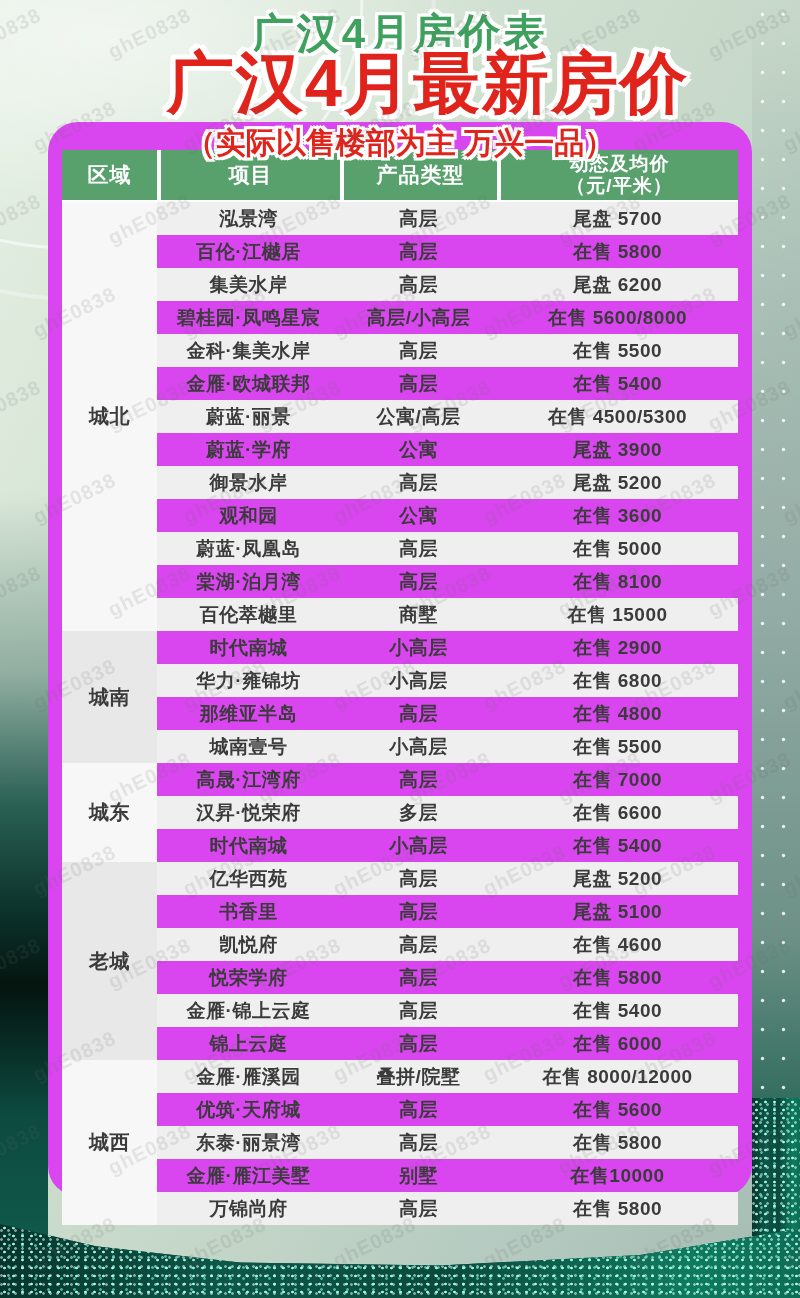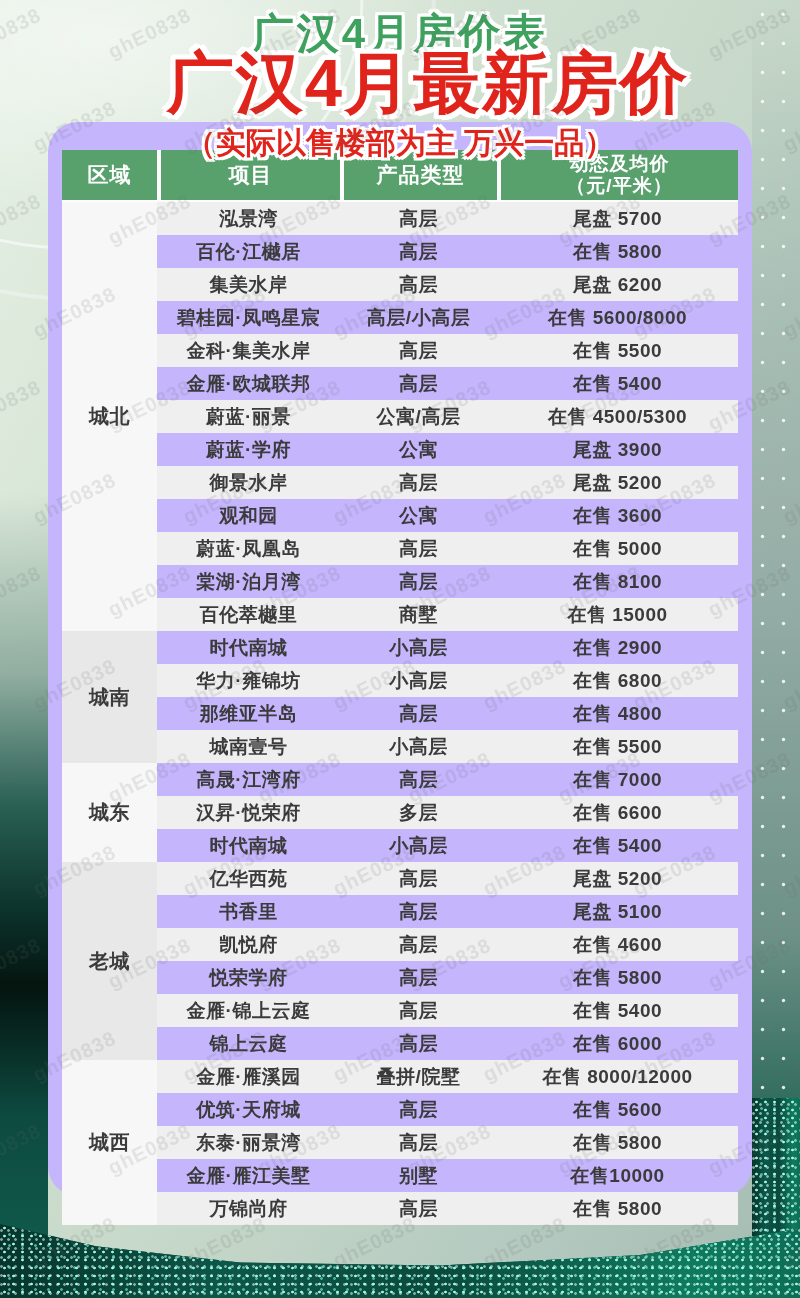--- a/index.html
+++ b/index.html
@@ -44,21 +44,21 @@
      -3px -3px 0 #fff,-3px 0 0 #fff,-3px 3px 0 #fff,0 -3px 0 #fff,0 3px 0 #fff,
      3px -3px 0 #fff,3px 0 0 #fff,3px 3px 0 #fff;}
   .badge-title{position:absolute;top:6px;left:0;width:100%;text-align:center;z-index:3;
     font-size:42px;font-weight:800;letter-spacing:3px;color:#3fa15e;}
   .main-title{position:absolute;top:48px;left:0;width:100%;text-align:center;z-index:3;
     font-size:67px;font-weight:700;letter-spacing:2px;color:#e0241c;line-height:1.05;padding-left:28px;}
   .subtitle{position:absolute;top:123px;left:0;width:100%;text-align:center;z-index:5;
     font-size:30px;font-weight:800;color:#e0241c;}
   
   .card{position:absolute;left:48px;top:122px;width:704px;height:1074px;z-index:2;
-    background:#c4b5fd;border-radius:30px;}
+    background:#d946ef;border-radius:30px;}
   table.price-table{position:absolute;left:14px;top:28px;width:676px;
     border-collapse:separate;border-spacing:0;table-layout:fixed;}
   thead th{background:#58a16d;color:#fff;font-weight:700;height:50px;vertical-align:middle;
     padding:0;border-bottom:2px solid #fdfdfd;font-size:21px;letter-spacing:1px;}
   thead th + th{border-left:4px solid #fdfdfd;}
   .th-line{display:block;line-height:1.18;font-size:19px;}
   .th-single{font-size:21px;}
   tbody td{height:33px;padding:0;text-align:center;vertical-align:middle;
     font-size:19px;font-weight:600;color:#3b3b3b;letter-spacing:.5px;}
   tr.odd td:not(.region){background:#efefef;}

